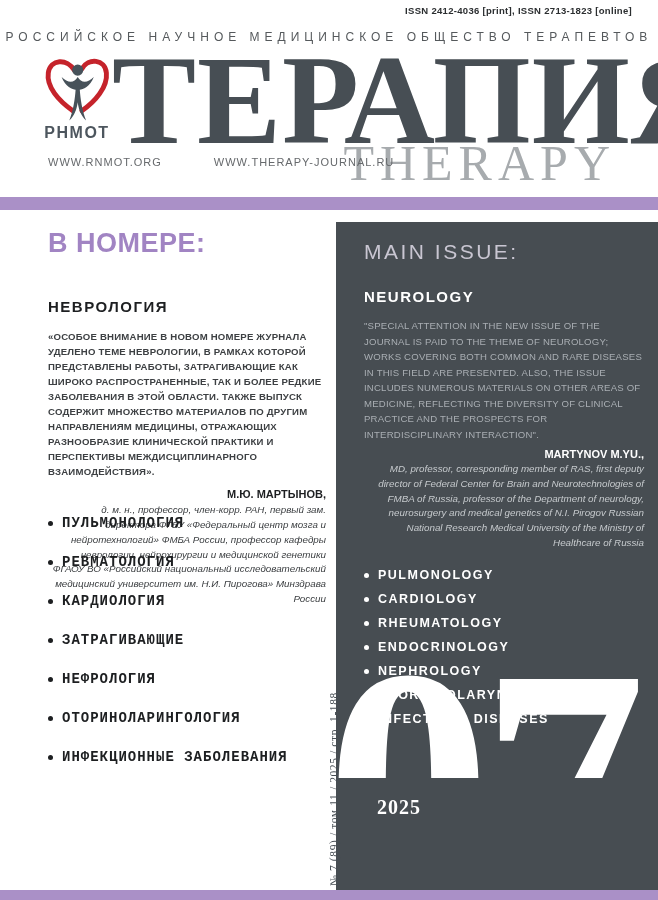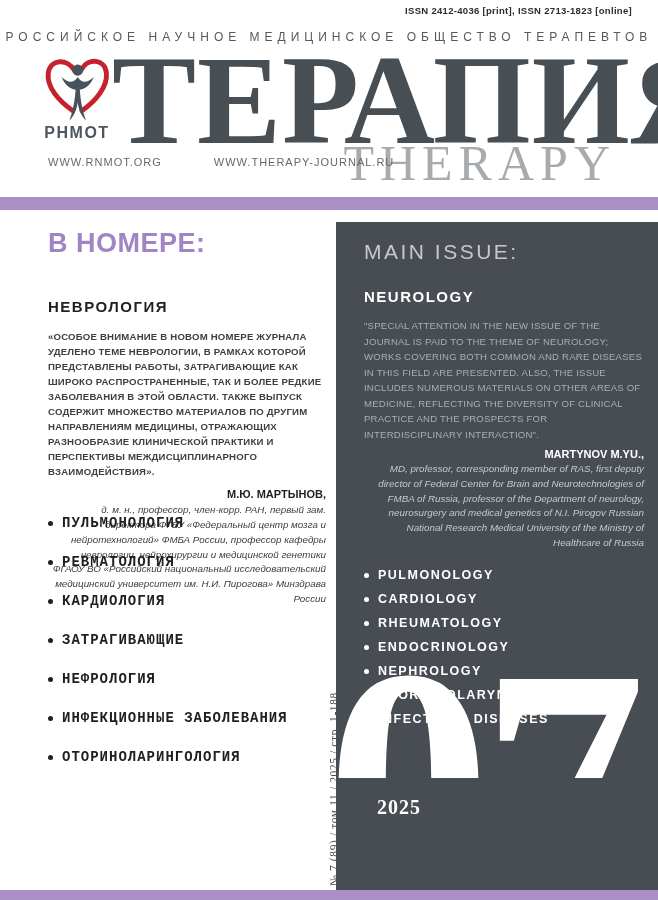--- a/index.html
+++ b/index.html
@@ -170,25 +170,25 @@
       <li>
         <span class="blt"></span>
         <span>ЗАТРАГИВАЮЩИЕ</span>
       </li>
       <li>
         <span class="blt"></span>
         <span>НЕФРОЛОГИЯ</span>
       </li>
       <li>
         <span class="blt"></span>
+        <span>ОТОРИНОЛАРИНГОЛОГИЯ</span>
+      </li>
+      <li>
+        <span class="blt"></span>
         <span>ИНФЕКЦИОННЫЕ ЗАБОЛЕВАНИЯ</span>
-      </li>
-      <li>
-        <span class="blt"></span>
-        <span>ОТОРИНОЛАРИНГОЛОГИЯ</span>
       </li>
     </ul>
 
   <div class="panel">
     <h2 class="main-issue">MAIN ISSUE:</h2>
     <h3 class="topic-en">NEUROLOGY</h3>
     <p class="quote-en">"SPECIAL ATTENTION IN THE NEW ISSUE OF THE JOURNAL IS PAID TO THE THEME OF NEUROLOGY; WORKS COVERING BOTH COMMON AND RARE DISEASES IN THIS FIELD ARE PRESENTED. ALSO, THE ISSUE INCLUDES NUMEROUS MATERIALS ON OTHER AREAS OF MEDICINE, REFLECTING THE DIVERSITY OF CLINICAL PRACTICE AND THE PROSPECTS FOR INTERDISCIPLINARY INTERACTION".</p>
     <div class="author-en">MARTYNOV M.YU.,</div>
     <div class="bio-en">MD, professor, corresponding member of RAS, first deputy director of Federal Center for Brain and Neurotechnologies of FMBA of Russia, professor of the Department of neurology, neurosurgery and medical genetics of N.I. Pirogov Russian National Research Medical University of the Ministry of Healthcare of Russia</div>
     <ul class="topics topics-en">

